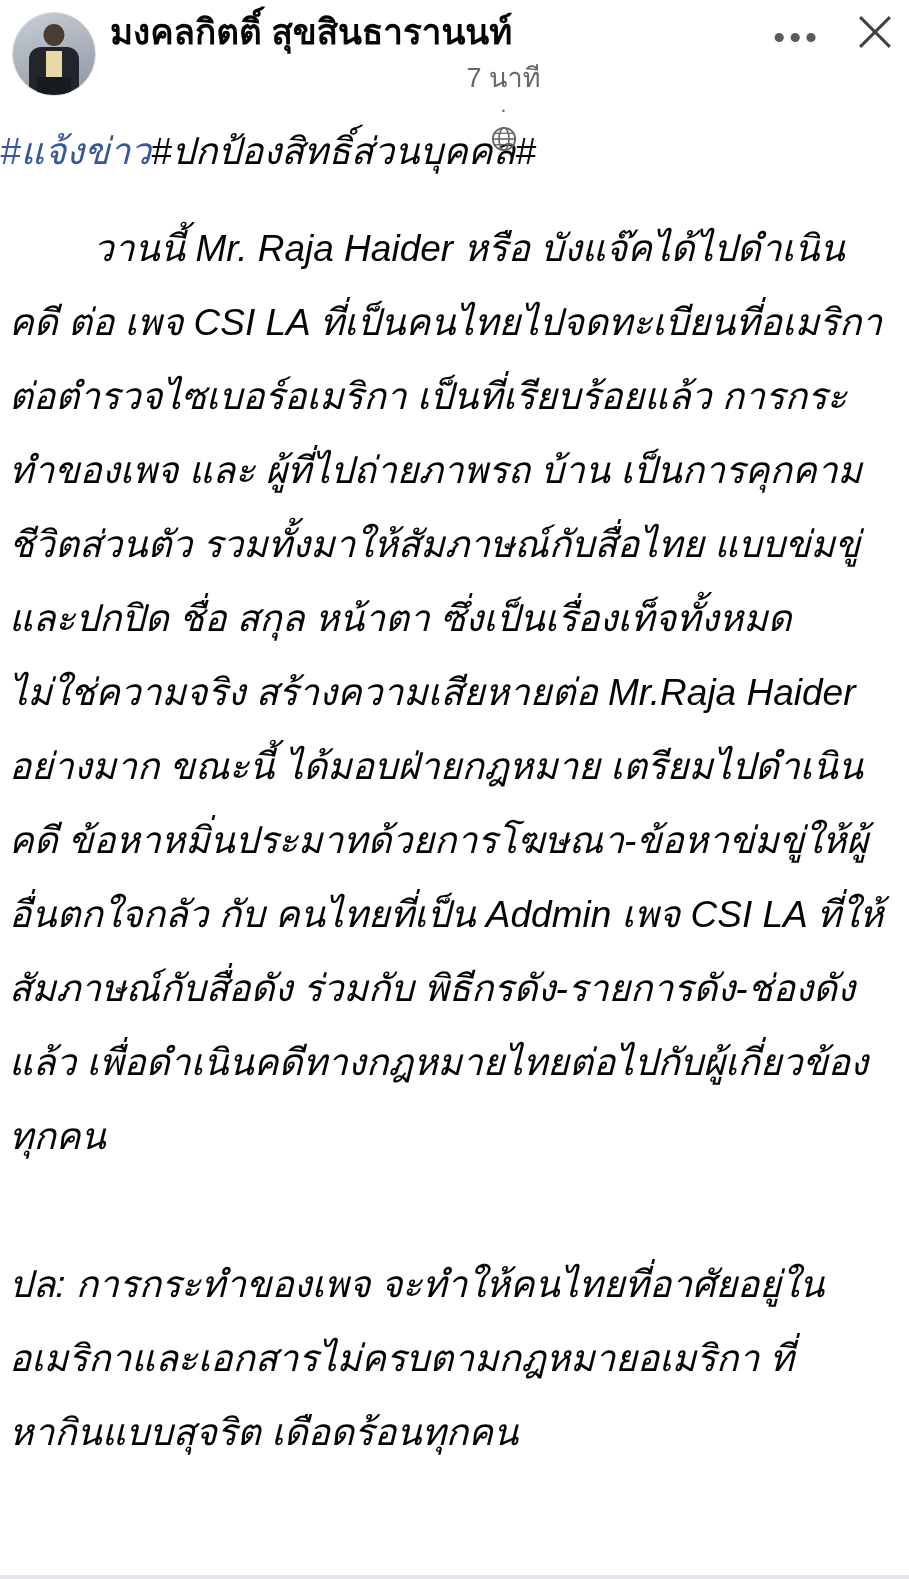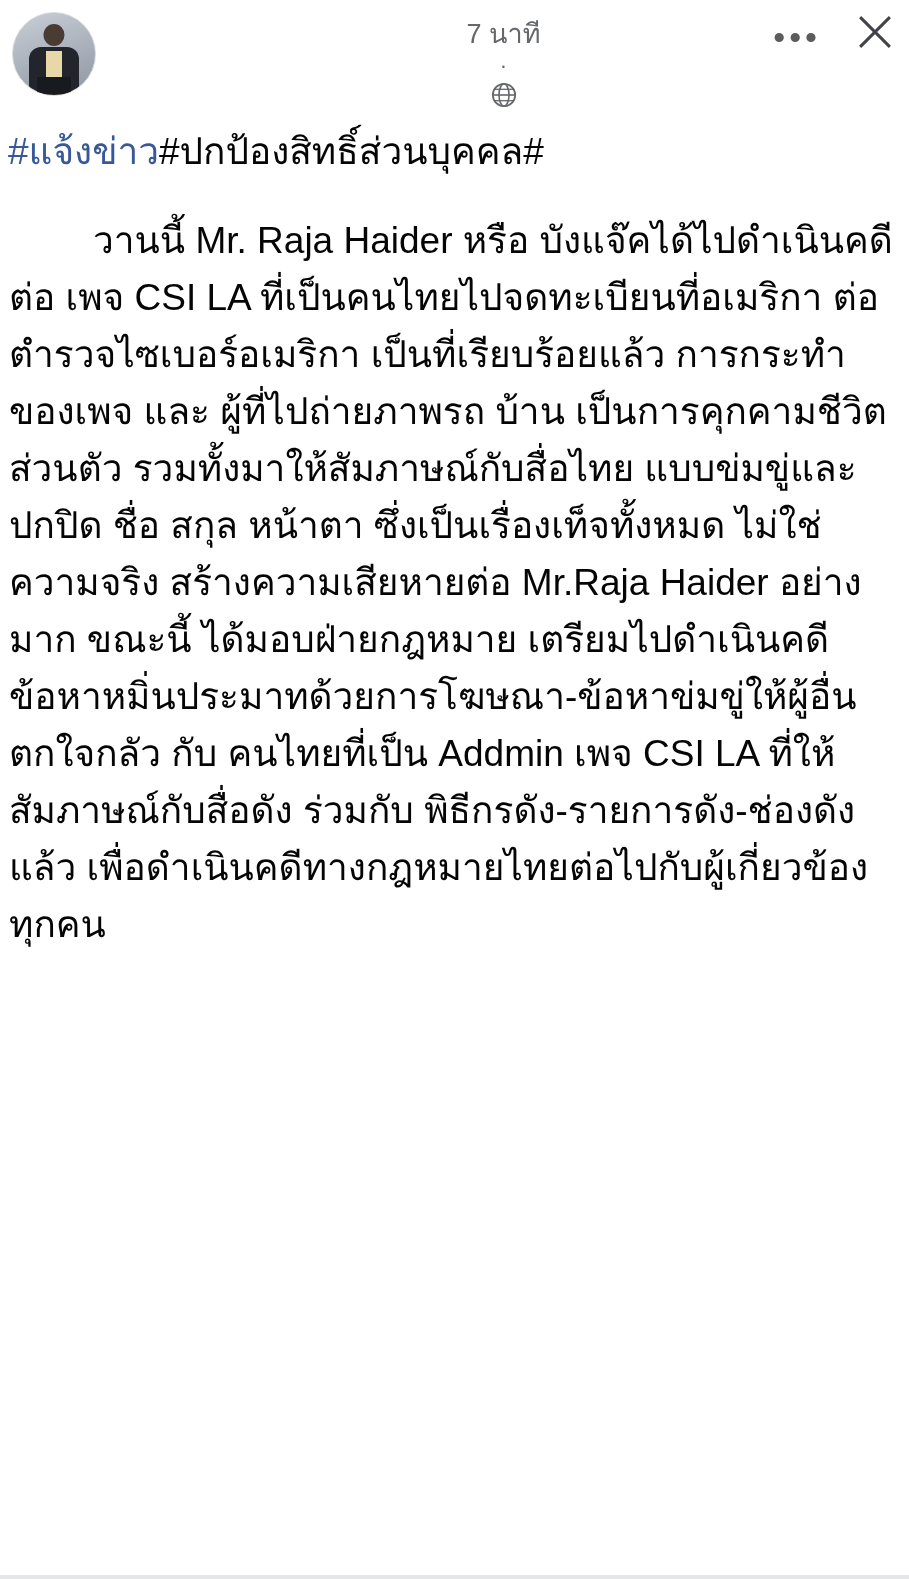--- a/index.html
+++ b/index.html
@@ -160,39 +160,40 @@
     width: 42px;
     height: 3px;
     background: #404247;
     transform-origin: center;
   }
   .close-button::before { transform: translate(-50%,-50%) rotate(45deg); }
   .close-button::after  { transform: translate(-50%,-50%) rotate(-45deg); }
 
   
   .post-body {
-    padding: 18px 14px 0 8px;
+    padding: 18px 14px 0 0;
     font-size: 37px;
     line-height: 56px;
     color: #050505;
     word-wrap: break-word;
+    font-style: italic;
   }
   .hashtag-line {
     font-size: 37px;
     line-height: 52px;
     margin-bottom: 34px;
     white-space: nowrap;
   }
   .hashtag-blue { color: #385898; }
   .hashtag-dark { color: #050505; }
 
   .paragraph {
     font-size: 37px;
-    line-height: 57px;
-    margin: 1px;
+    line-height: 74px;
+    margin: 9px;
     text-indent: 84px;
   }
   .paragraph.no-indent { text-indent: 0; }
   .para-spacer { height: 56px; }
 
   
   .bottom-edge {
     position: absolute;
     left: 0;
     bottom: 0;
@@ -209,20 +210,21 @@
   <div class="post-header">
 
     <div class="avatar">
       <div class="av-body"></div>
       <div class="av-shirt"></div>
       <div class="av-legs"></div>
       <div class="av-head"></div>
     </div>
 
     <div class="header-text">
+      <div class="author-name">มงคลกิตติ์ สุขสินธารานนท์</div>
       <div class="meta-row">
         <span class="meta-time">7 นาที</span>
         <span class="meta-dot">·</span>
         <span class="globe-icon">
           <svg width="26" height="26" viewBox="0 0 26 26" aria-hidden="true">
             <circle cx="13" cy="13" r="11.2" fill="none" stroke="#65676b" stroke-width="1.8"></circle>
             <ellipse cx="13" cy="13" rx="5" ry="11.2" fill="none" stroke="#65676b" stroke-width="1.6"></ellipse>
             <line x1="1.8" y1="13" x2="24.2" y2="13" stroke="#65676b" stroke-width="1.6"></line>
             <line x1="3.4" y1="7.3" x2="22.6" y2="7.3" stroke="#65676b" stroke-width="1.3"></line>
             <line x1="3.4" y1="18.7" x2="22.6" y2="18.7" stroke="#65676b" stroke-width="1.3"></line>
@@ -238,17 +240,18 @@
 
   </div>
 
   <div class="post-body">
     <div class="hashtag-line">
       <span class="hashtag-blue">#แจ้งข่าว</span><span class="hashtag-dark">#ปกป้องสิทธิ์ส่วนบุคคล#</span>
     </div>
 
     <p class="paragraph">วานนี้  Mr. Raja Haider  หรือ บังแจ๊คได้ไปดำเนินคดี ต่อ เพจ CSI LA ที่เป็นคนไทยไปจดทะเบียนที่อเมริกา ต่อตำรวจไซเบอร์อเมริกา เป็นที่เรียบร้อยแล้ว  การกระทำของเพจ และ ผู้ที่ไปถ่ายภาพรถ บ้าน เป็นการคุกคามชีวิตส่วนตัว รวมทั้งมาให้สัมภาษณ์กับสื่อไทย แบบข่มขู่และปกปิด ชื่อ สกุล หน้าตา ซึ่งเป็นเรื่องเท็จทั้งหมด ไม่ใช่ความจริง สร้างความเสียหายต่อ Mr.Raja Haider อย่างมาก ขณะนี้ ได้มอบฝ่ายกฎหมาย เตรียมไปดำเนินคดี ข้อหาหมิ่นประมาทด้วยการโฆษณา-ข้อหาข่มขู่ให้ผู้อื่นตกใจกลัว  กับ คนไทยที่เป็น Addmin เพจ CSI LA ที่ให้สัมภาษณ์กับสื่อดัง ร่วมกับ พิธีกรดัง-รายการดัง-ช่องดัง แล้ว เพื่อดำเนินคดีทางกฎหมายไทยต่อไปกับผู้เกี่ยวข้องทุกคน</p>
     <div class="para-spacer"></div>
+    <p class="paragraph no-indent">ปล: การกระทำของเพจ จะทำให้คนไทยที่อาศัยอยู่ในอเมริกาและเอกสารไม่ครบตามกฎหมายอเมริกา ที่หากินแบบสุจริต เดือดร้อนทุกคน</p>
   </div>
 
   <div class="bottom-edge"></div>
 
 </div>
 
 </body></html>

